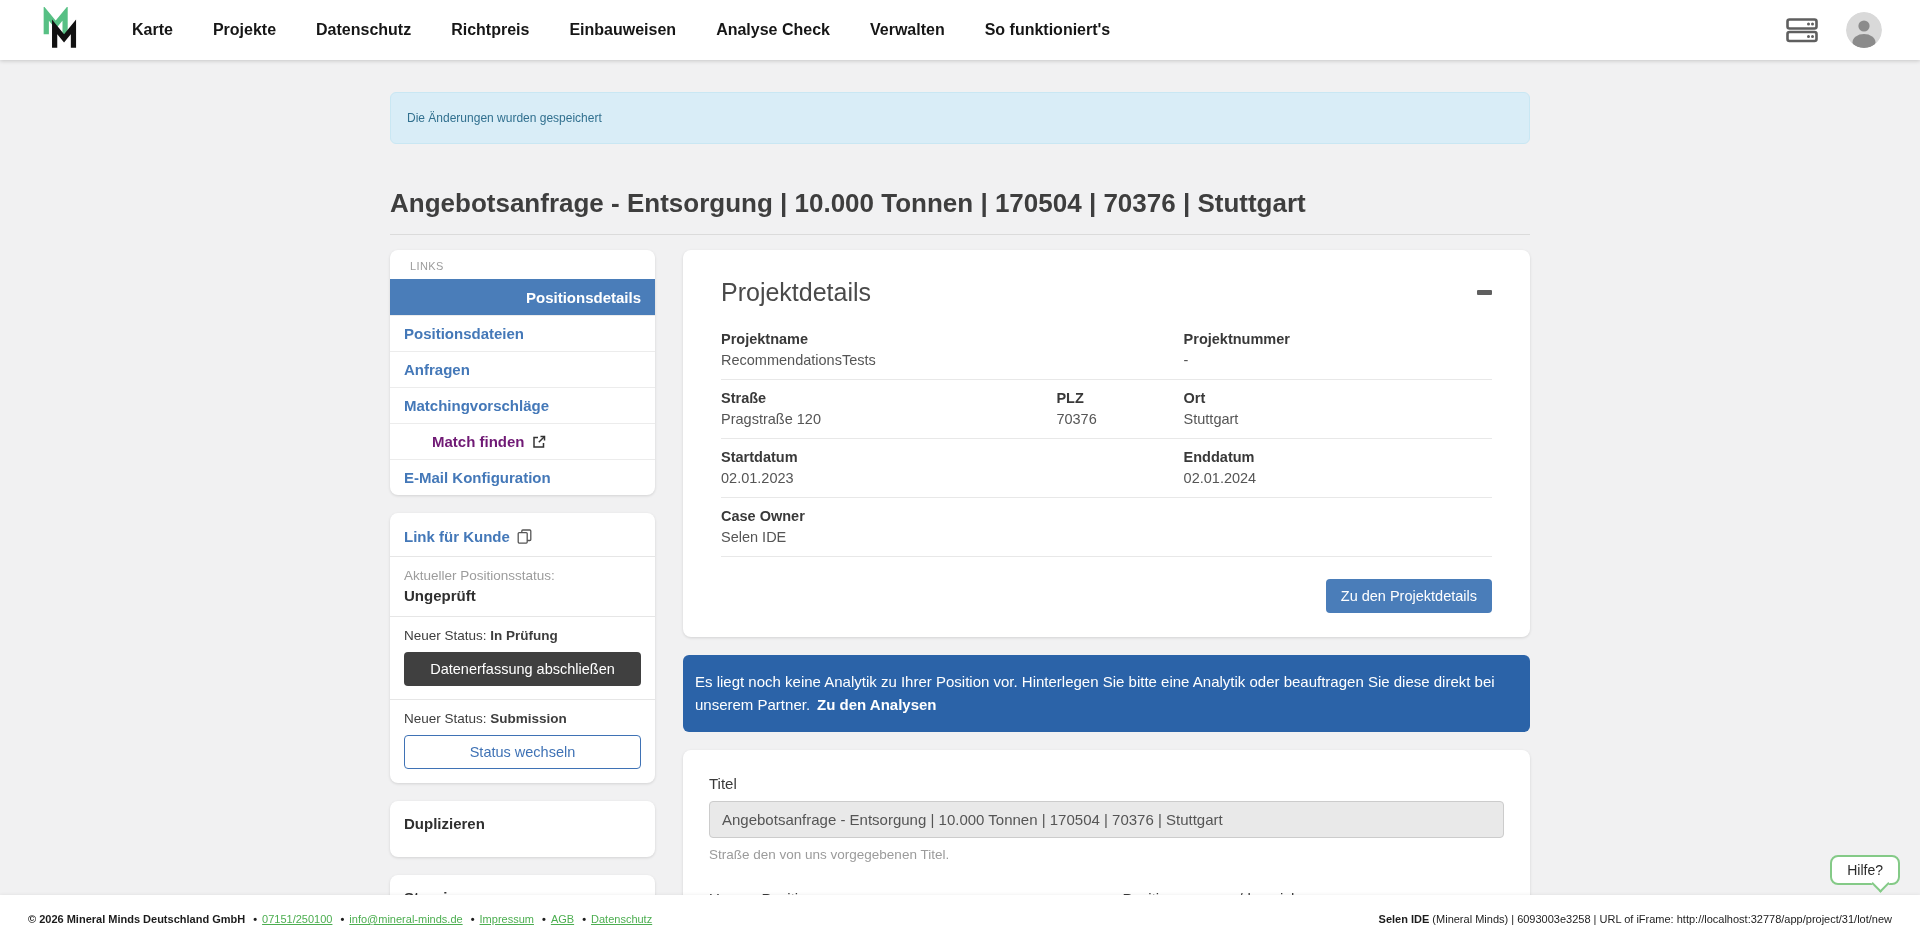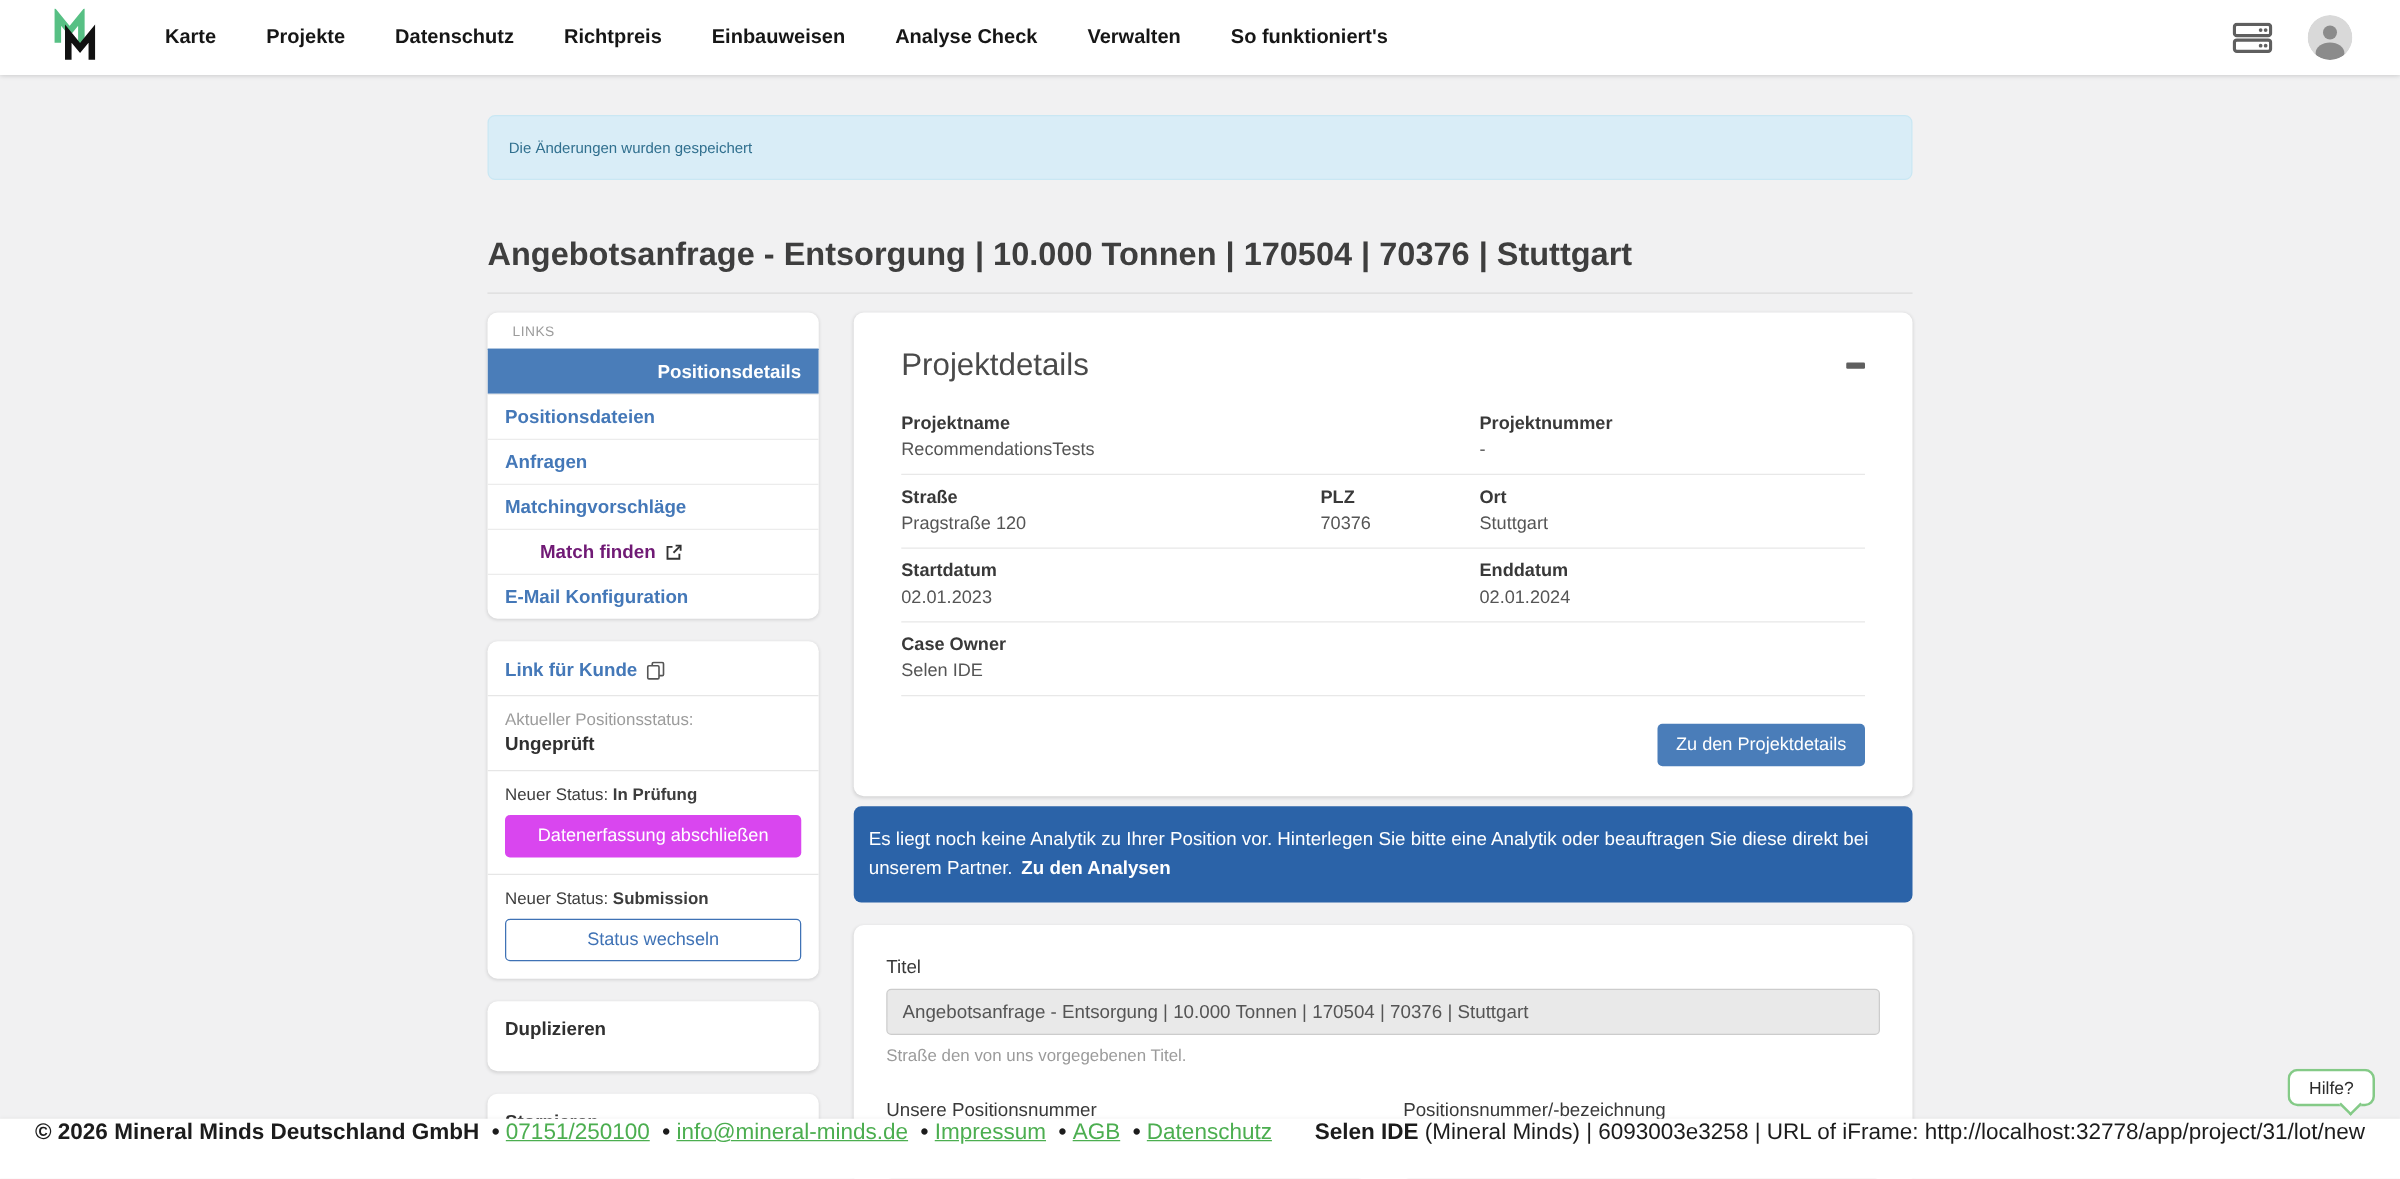--- a/index.html
+++ b/index.html
@@ -47,28 +47,28 @@
 
   
   .status-card { padding:12px 14px 14px; }
   .customer-link { color:#4478b8; font-size:15px; font-weight:700; display:flex; align-items:center; gap:7px; padding:3px 0 11px; cursor:pointer; }
   .hdivider { border-top:1px solid #e6e6e6; margin:0 -14px; }
   .status-label { color:#9c9c9c; font-size:13.5px; margin-top:11px; }
   .status-value { color:#2f2f2f; font-weight:700; font-size:15px; margin:4px 0 12px; }
   .new-status { font-size:13.5px; color:#3d3d3d; margin:11px 0 9px; }
   .new-status b { font-weight:700; }
   .btn { font-family:inherit; cursor:pointer; border-radius:4px; font-size:14.5px; }
-  .btn-green { width:100%; background:#d946ef; color:#fff; border:none; padding:9px 0; margin-bottom:13px; }
+  .btn-green { width:100%; background:#404040; color:#fff; border:none; padding:9px 0; margin-bottom:13px; }
   .btn-outline-blue { width:100%; background:#fff; color:#3f72b5; border:1px solid #3f72b5; padding:8px 0; }
 
   .action-card { padding:14px; }
   .action-title { font-weight:700; font-size:15px; color:#303030; margin-bottom:11px; }
 
   
-  .pd-card { padding:28px 38px 24px; margin-bottom:8px; }
+  .pd-card { padding:28px 38px 24px; margin-bottom:18px; }
   .pd-head { display:flex; justify-content:space-between; align-items:flex-start; margin-bottom:14px; }
   .pd-title { font-size:25px; font-weight:400; color:#4a4a4a; }
   .collapse-btn { width:15px; height:5px; background:#5f5f5f; border-radius:1px; margin-top:12px; cursor:pointer; }
   .pd-row { display:flex; padding:10px 0 11px; border-bottom:1px solid #e8e8e8; }
   .c60 { flex:0 0 60%; } .c40 { flex:0 0 40%; }
   .c43 { flex:0 0 43.5%; } .c17 { flex:0 0 16.5%; } .cfx { flex:1; }
   .f-label { font-size:14.5px; font-weight:700; color:#393939; margin-bottom:5px; }
   .f-value { font-size:14.5px; color:#555; }
   .pd-actions { display:flex; justify-content:flex-end; padding-top:22px; }
   .btn-blue { background:#4a7db9; color:#fff; border:none; padding:9px 15px; }
@@ -88,22 +88,22 @@
     font-size:15px; color:#555; font-family:inherit; background:#fff;
   }
   .text-input.readonly { background:#e9e9e9; }
   .helper { font-size:13.5px; color:#9b9b9b; margin-top:9px; }
   .form-row { display:flex; gap:32px; margin-top:28px; }
   .form-col { flex:1; }
 
   
   .footer {
     position:fixed; left:0; bottom:0; width:100%; height:48px; background:#fff;
-    display:flex; justify-content:space-between;
-    padding:0 28px; font-size:18px; color:#1c1c1c; z-index:20;
+    display:flex; align-items:center; justify-content:space-between;
+    padding:0 28px; font-size:11px; color:#1c1c1c; z-index:20;
     box-shadow:0 -1px 3px rgba(0,0,0,.05);
   }
   .footer-left { font-weight:700; }
   .footer-left a { color:#4cae50; font-weight:500; text-decoration:underline; cursor:pointer; }
   .sep { margin:0 5px; font-weight:700; }
   .footer-right b { font-weight:700; }
 
   
   .help-bubble {
     position:fixed; right:20px; bottom:58px; background:#fff;

